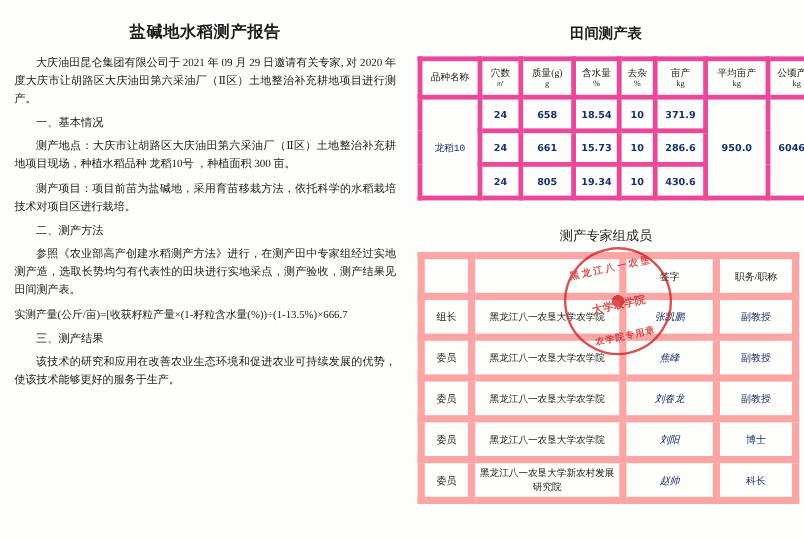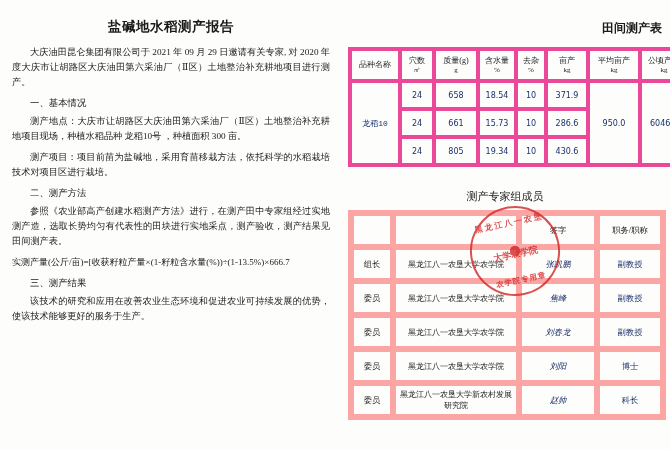--- a/index.html
+++ b/index.html
@@ -32,32 +32,32 @@
   .formula{
     font-size:9px;line-height:15px;margin:4px 0 6px 0;text-indent:0;
   }
 
   
   .right{
     position:absolute;left:344px;top:0;width:326px;height:450px;
     box-sizing:border-box;padding:8px 8px 0 4px;
   }
   .tbl-title{
-    text-align:right;font-size:12px;font-weight:bold;margin:12px 0 10px 0;
+    text-align:center;font-size:12px;font-weight:bold;margin:12px 0 10px 0;
   }
   table{border-collapse:collapse;width:100%;table-layout:fixed;}
   .yield-tbl td,.yield-tbl th{
     border:4px solid #ec4899;font-size:8px;text-align:center;
     padding:1px 0;vertical-align:middle;
   }
   .yield-tbl thead td{height:26px;line-height:10px;font-size:8px;}
   .yield-tbl tbody td{height:22px;}
   .unit{font-size:7px;display:block;line-height:9px;}
   .hval{
-    font-family:"DejaVu Sans",sans-serif;color:#17306e;font-size:10px;
+    font-family:"DejaVu Sans",sans-serif;color:#17306e;font-size:10px;font-weight:bold;
   }
   .vmerge{font-family:Liberation Mono, monospace;color:#17306e;font-size:11px;}
 
   .members-title{
     text-align:center;font-size:11px;font-weight:normal;margin:22px 0 6px 0;
     position:relative;
   }
   .mem-tbl td{
     border:6px solid #fca5a5;font-size:8.3px;text-align:center;
     padding:2px 1px;height:24px;vertical-align:middle;

